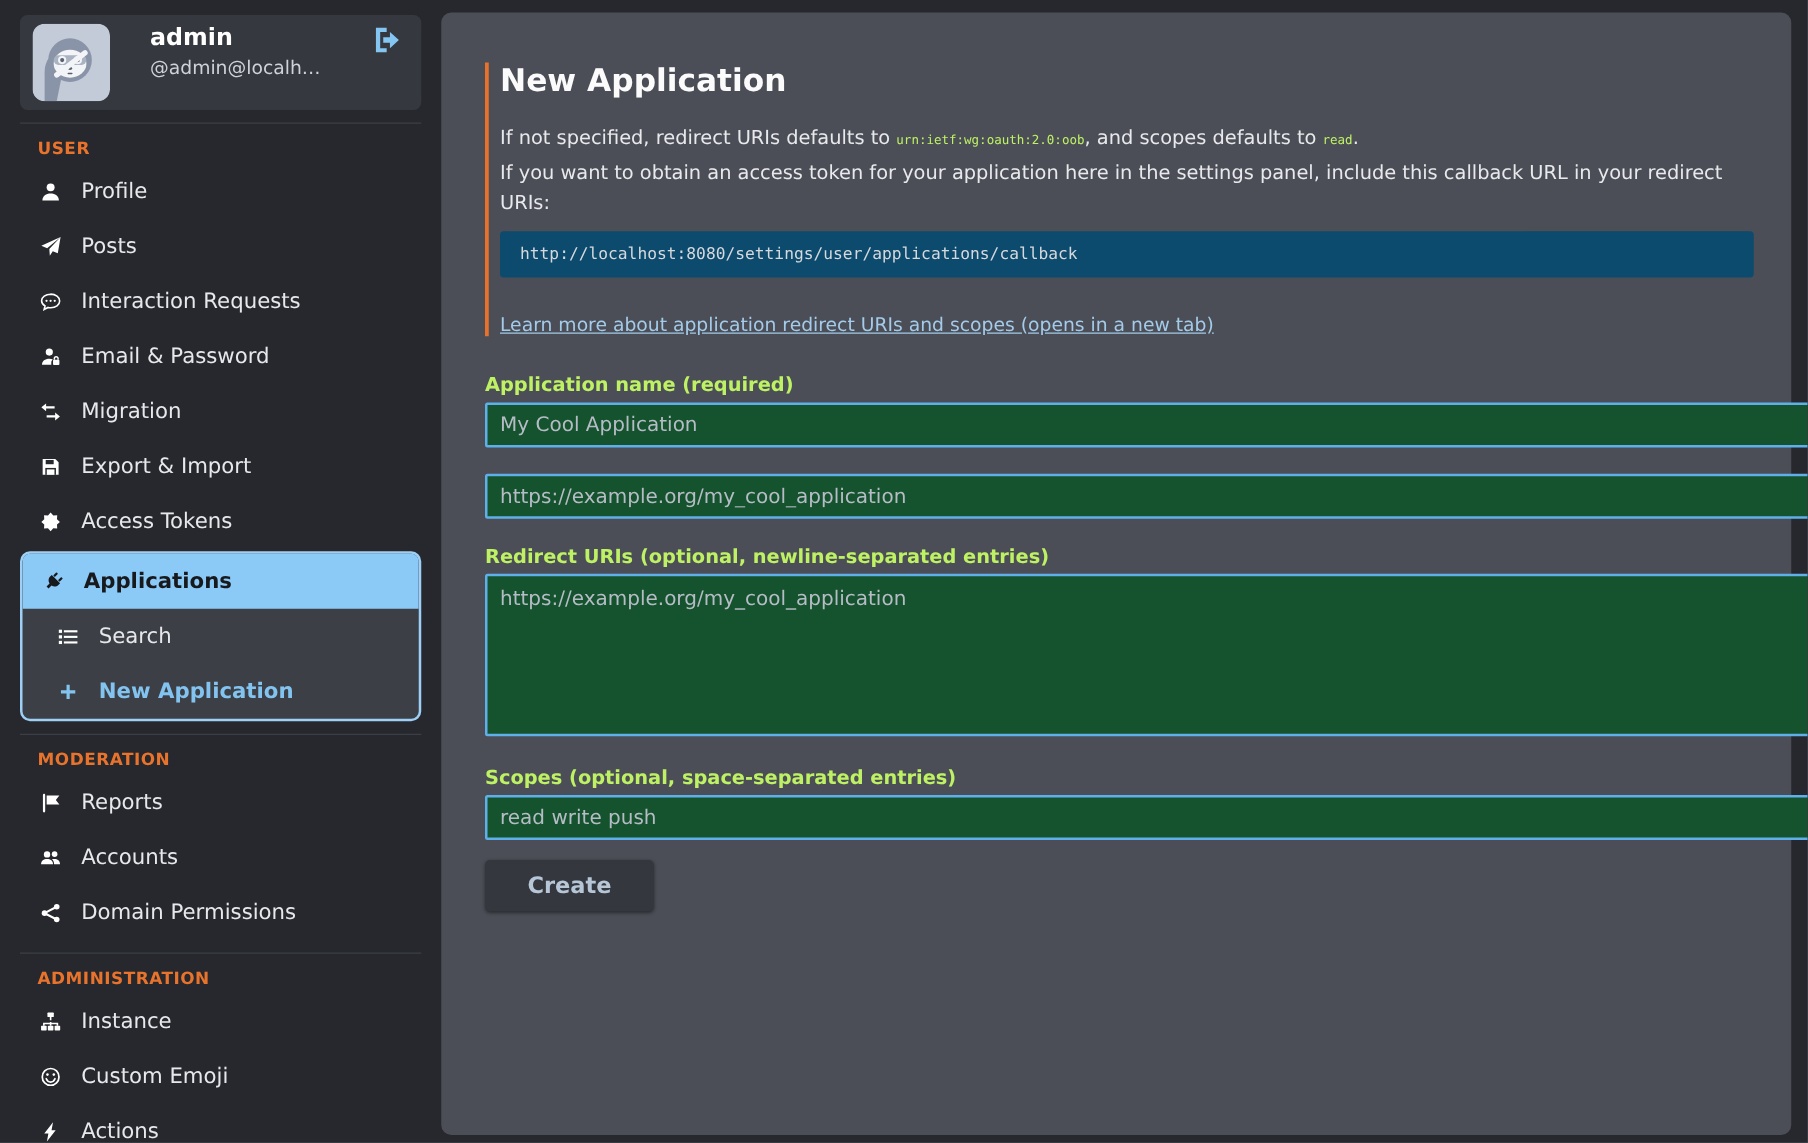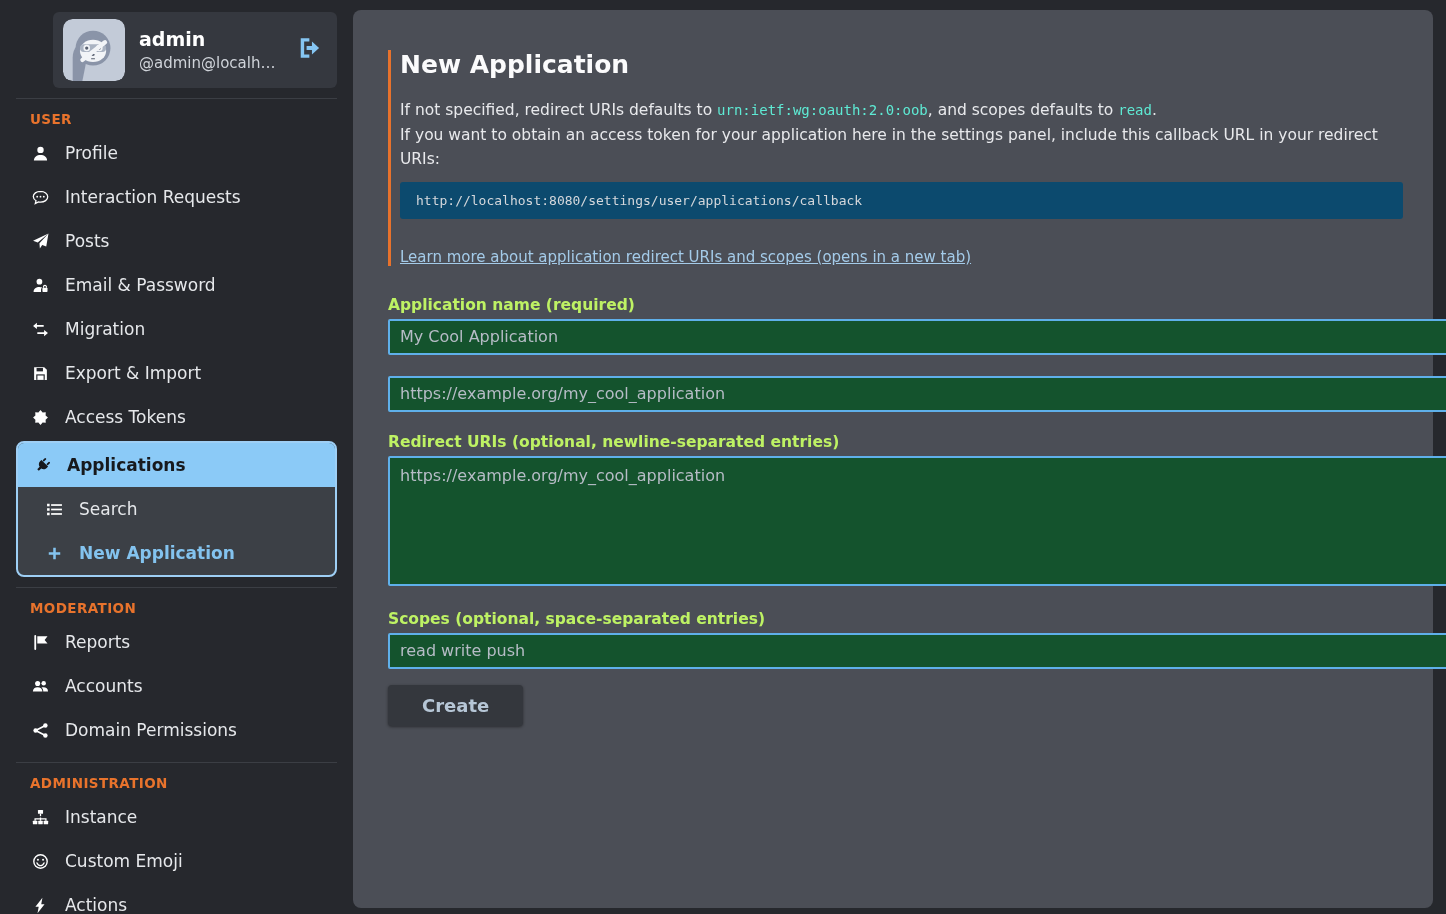--- a/index.html
+++ b/index.html
@@ -10,21 +10,21 @@
     color:#e8eaec;
     overflow:hidden;
     position:relative;
   }
   .screen { position:absolute; inset:0; }
 
   
   .sidebar { position:absolute; left:16px; top:12px; width:321px; }
   .user-card {
     background:#35383f; border-radius:6px; padding:7px 10px;
-    display:flex; align-items:center; gap:14px; height:76px;margin-left:37px;
+    display:flex; gap:32px; height:76px;
   }
   .avatar { width:62px; height:62px; border-radius:9px; flex:0 0 auto; display:block; }
   .user-names { flex:1 1 auto; min-width:0; }
   .user-names .display-name { font-weight:bold; font-size:19px; color:#ffffff; }
   .user-names .handle {
     font-size:15px; color:#cfd3d9; margin-top:4px;
     white-space:nowrap; overflow:hidden; text-overflow:ellipsis;
   }
   .logout { flex:0 0 auto; margin-right:4px; cursor:pointer; }
   .divider { border:none; border-top:1px solid #3b3e44; margin:10px 0 6px 0; }
@@ -52,21 +52,21 @@
   .panel {
     position:absolute; left:353px; top:10px; width:1080px; height:898px;
     background:#4b4e56; border-radius:8px;
   }
   .panel-content { padding:40px 30px 0 35px; }
   .oauth-info { border-left:3px solid #e8722c; padding-left:9px; }
   .oauth-info h1 { font-size:25px; font-weight:bold; color:#fbfbfc; margin-bottom:19px; }
   .oauth-info p { font-size:15.5px; line-height:24.5px; color:#e8e9ec; }
   .inline-code {
     font-family:"DejaVu Sans Mono","Liberation Mono",monospace;
-    font-size:14px; color:#5eead4;
+    font-size:10px; color:#bef264;
   }
   .code-block {
     background:#0c4a6e; border-radius:3px; margin-top:10px;
     padding:11px 16px; font-family:"DejaVu Sans Mono","Liberation Mono",monospace;
     font-size:13px; color:#d5d8dc;
   }
   .learn-more {
     display:inline-block; margin-top:29px;
     color:#a4cbe9; font-size:15px; text-decoration:underline; cursor:pointer;
   }
@@ -133,37 +133,37 @@
         <svg width="17" height="17" viewBox="0 0 16 16" fill="#fff">
             <circle cx="8" cy="4.6" r="3"></circle>
             <path d="M1.8 14.5c0-3.4 2.8-5.2 6.2-5.2s6.2 1.8 6.2 5.2z"></path>
           </svg>
       </span>
       <span>Profile</span>
     </div>
 
     <div class="nav-item">
       <span class="nav-icon">
+        <svg width="17" height="17" viewBox="0 0 16 16" fill="#fff">
+            <path d="M15.5.5 1 7.2l4.4 1.8L15.5.5 7 9.6l.4 5 2.2-3.4 3.8 1.6z"></path>
+          </svg>
+      </span>
+      <span>Posts</span>
+    </div>
+
+    <div class="nav-item">
+      <span class="nav-icon">
         <svg width="17" height="17" viewBox="0 0 16 16">
           <path d="M8 2.2c-3.8 0-6.8 2.2-6.8 4.9 0 1.6 1 3 2.6 3.9l-.7 2.7 3-1.5c.6.1 1.2.2 1.9.2 3.8 0 6.8-2.2 6.8-5.1S11.8 2.2 8 2.2z" fill="none" stroke="#fff" stroke-width="1.2"></path>
           <circle cx="4.9" cy="7.2" r=".85" fill="#fff"></circle>
             <circle cx="8" cy="7.2" r=".85" fill="#fff"></circle>
             <circle cx="11.1" cy="7.2" r=".85" fill="#fff"></circle>
         </svg>
       </span>
       <span>Interaction Requests</span>
-    </div>
-
-    <div class="nav-item">
-      <span class="nav-icon">
-        <svg width="17" height="17" viewBox="0 0 16 16" fill="#fff">
-            <path d="M15.5.5 1 7.2l4.4 1.8L15.5.5 7 9.6l.4 5 2.2-3.4 3.8 1.6z"></path>
-          </svg>
-      </span>
-      <span>Posts</span>
     </div>
 
     <div class="nav-item">
       <span class="nav-icon">
         <svg width="17" height="17" viewBox="0 0 16 16" fill="#fff">
           <circle cx="7" cy="4.4" r="2.7"></circle>
           <path d="M1.5 14c0-3 2.3-4.6 5.5-4.6 1 0 1.9.2 2.7.5-.9.6-1.2 1.4-1.2 2.4V14z"></path>
           <rect x="9.8" y="10.2" width="4.8" height="3.9" rx=".7"></rect>
           <path d="M10.8 10.2V9.3a1.4 1.4 0 0 1 2.8 0v.9" fill="none" stroke="#fff" stroke-width="1.1"></path>
         </svg>

